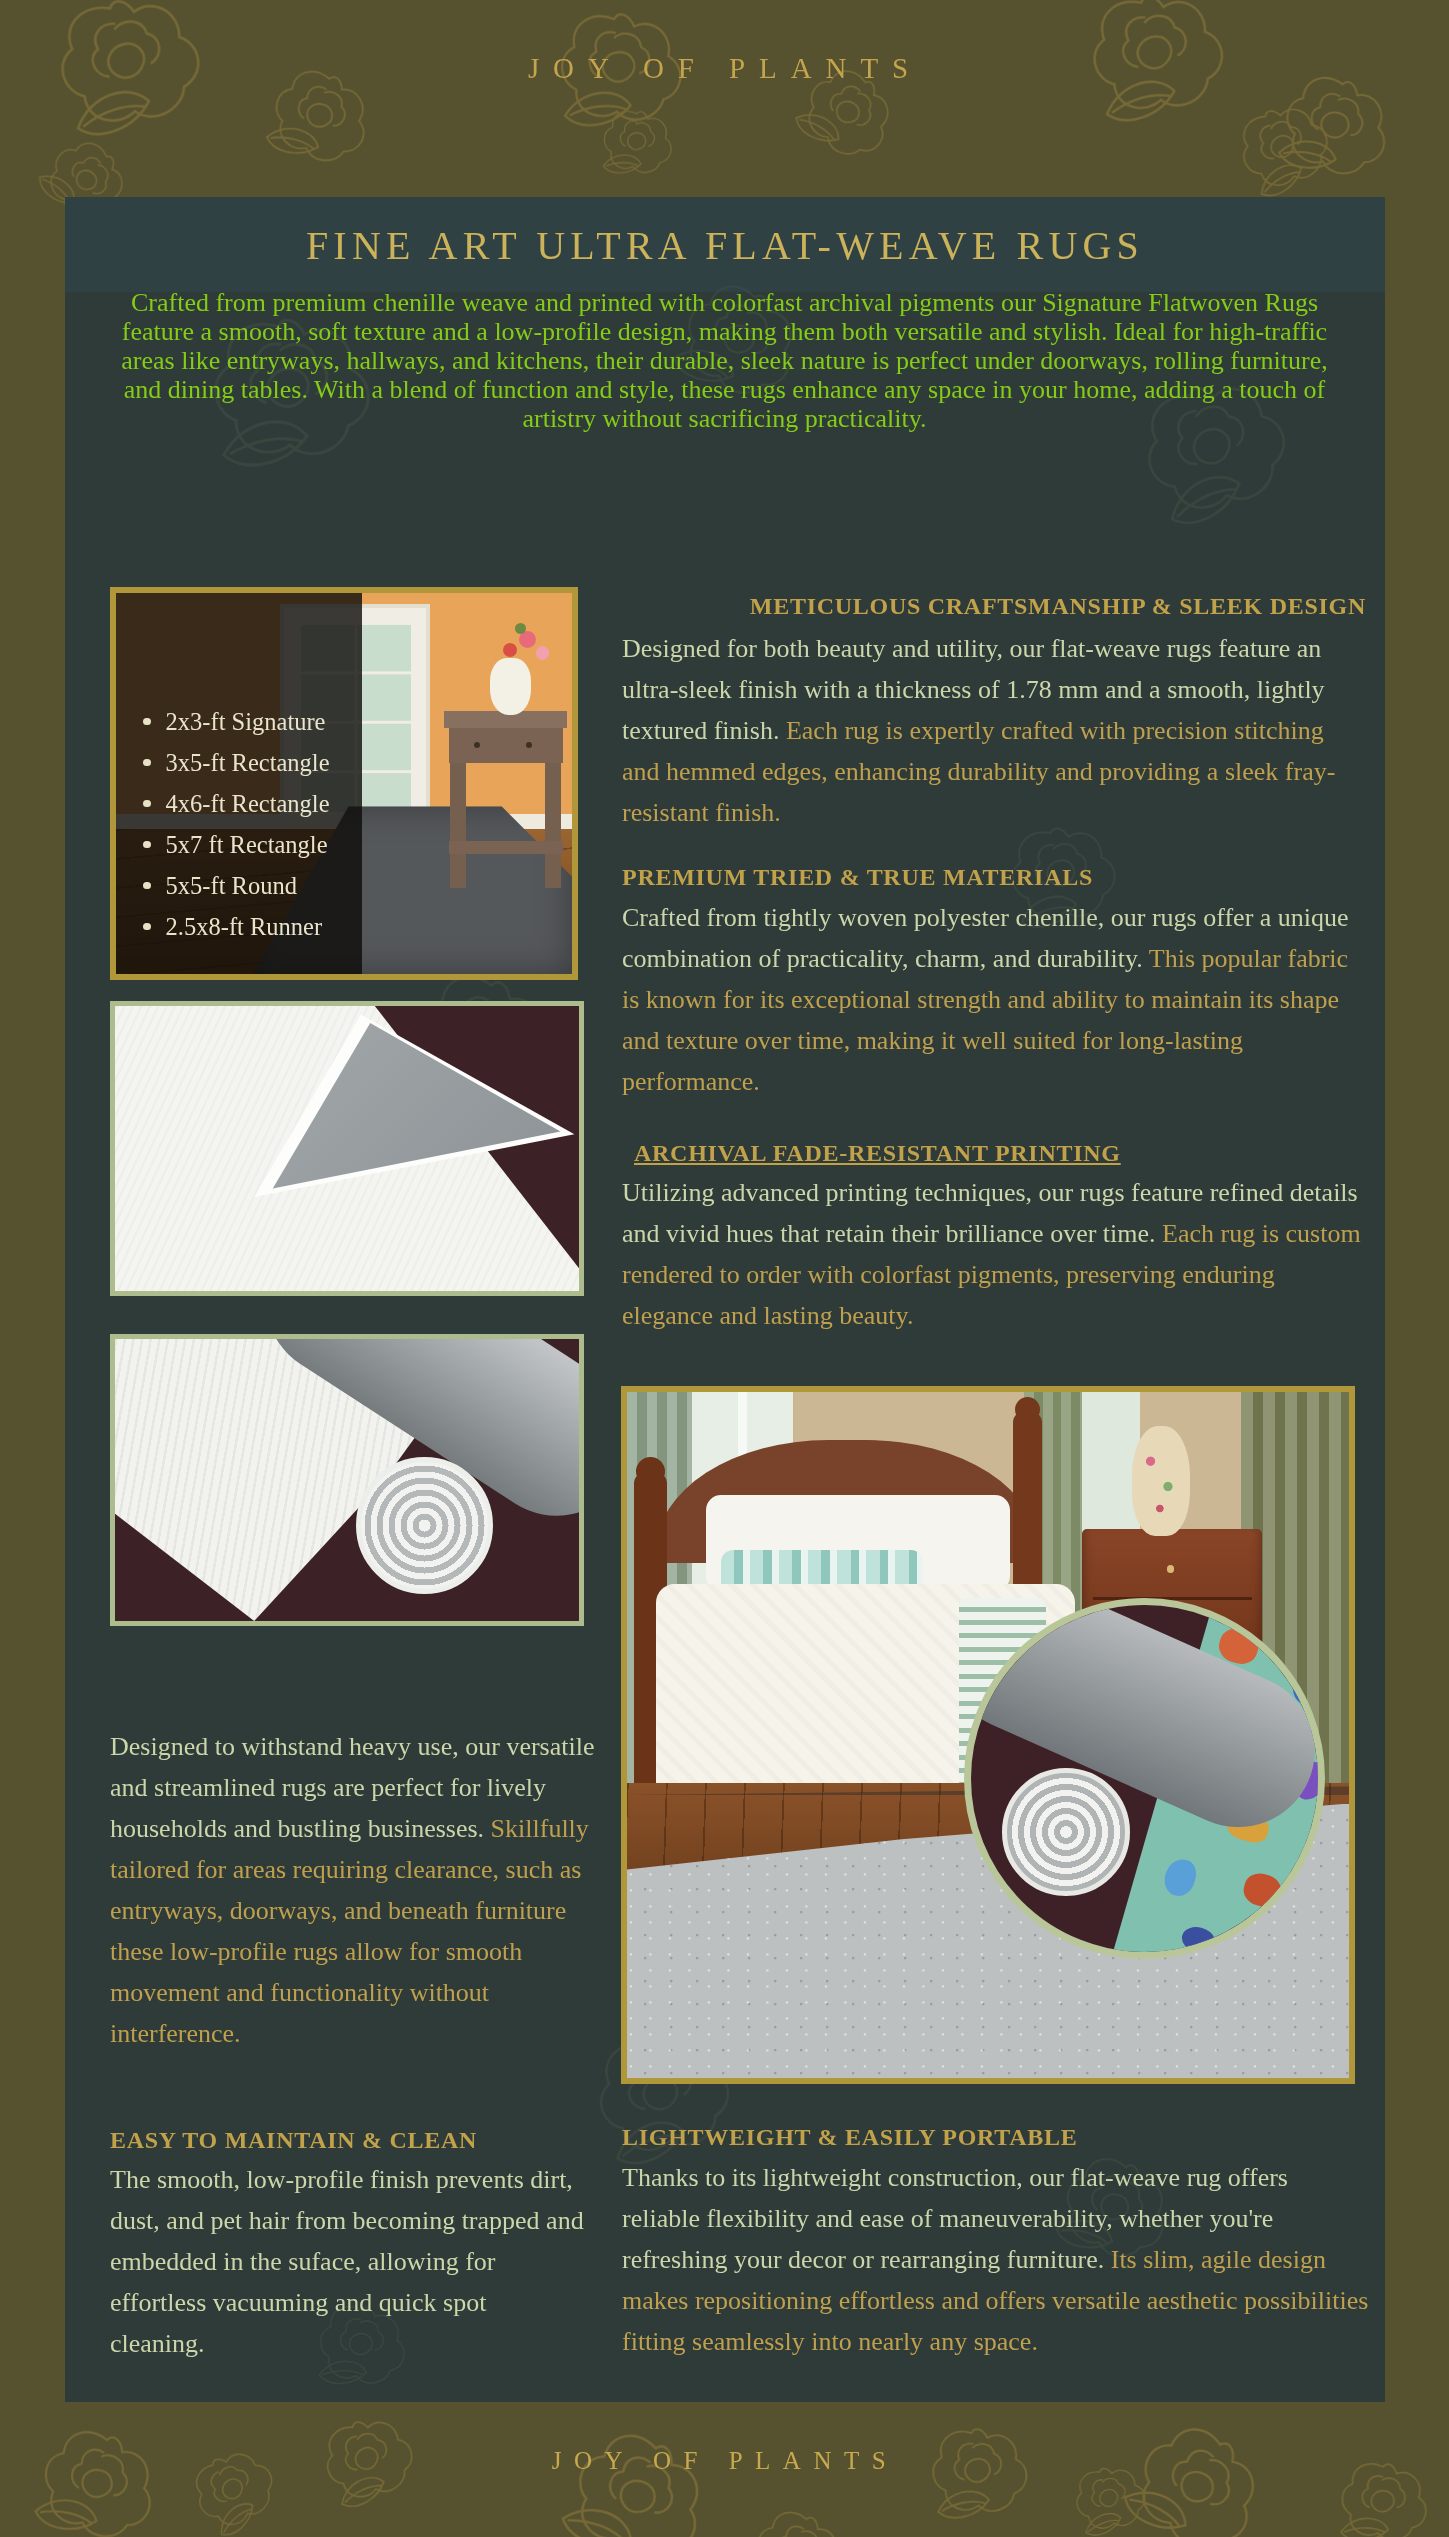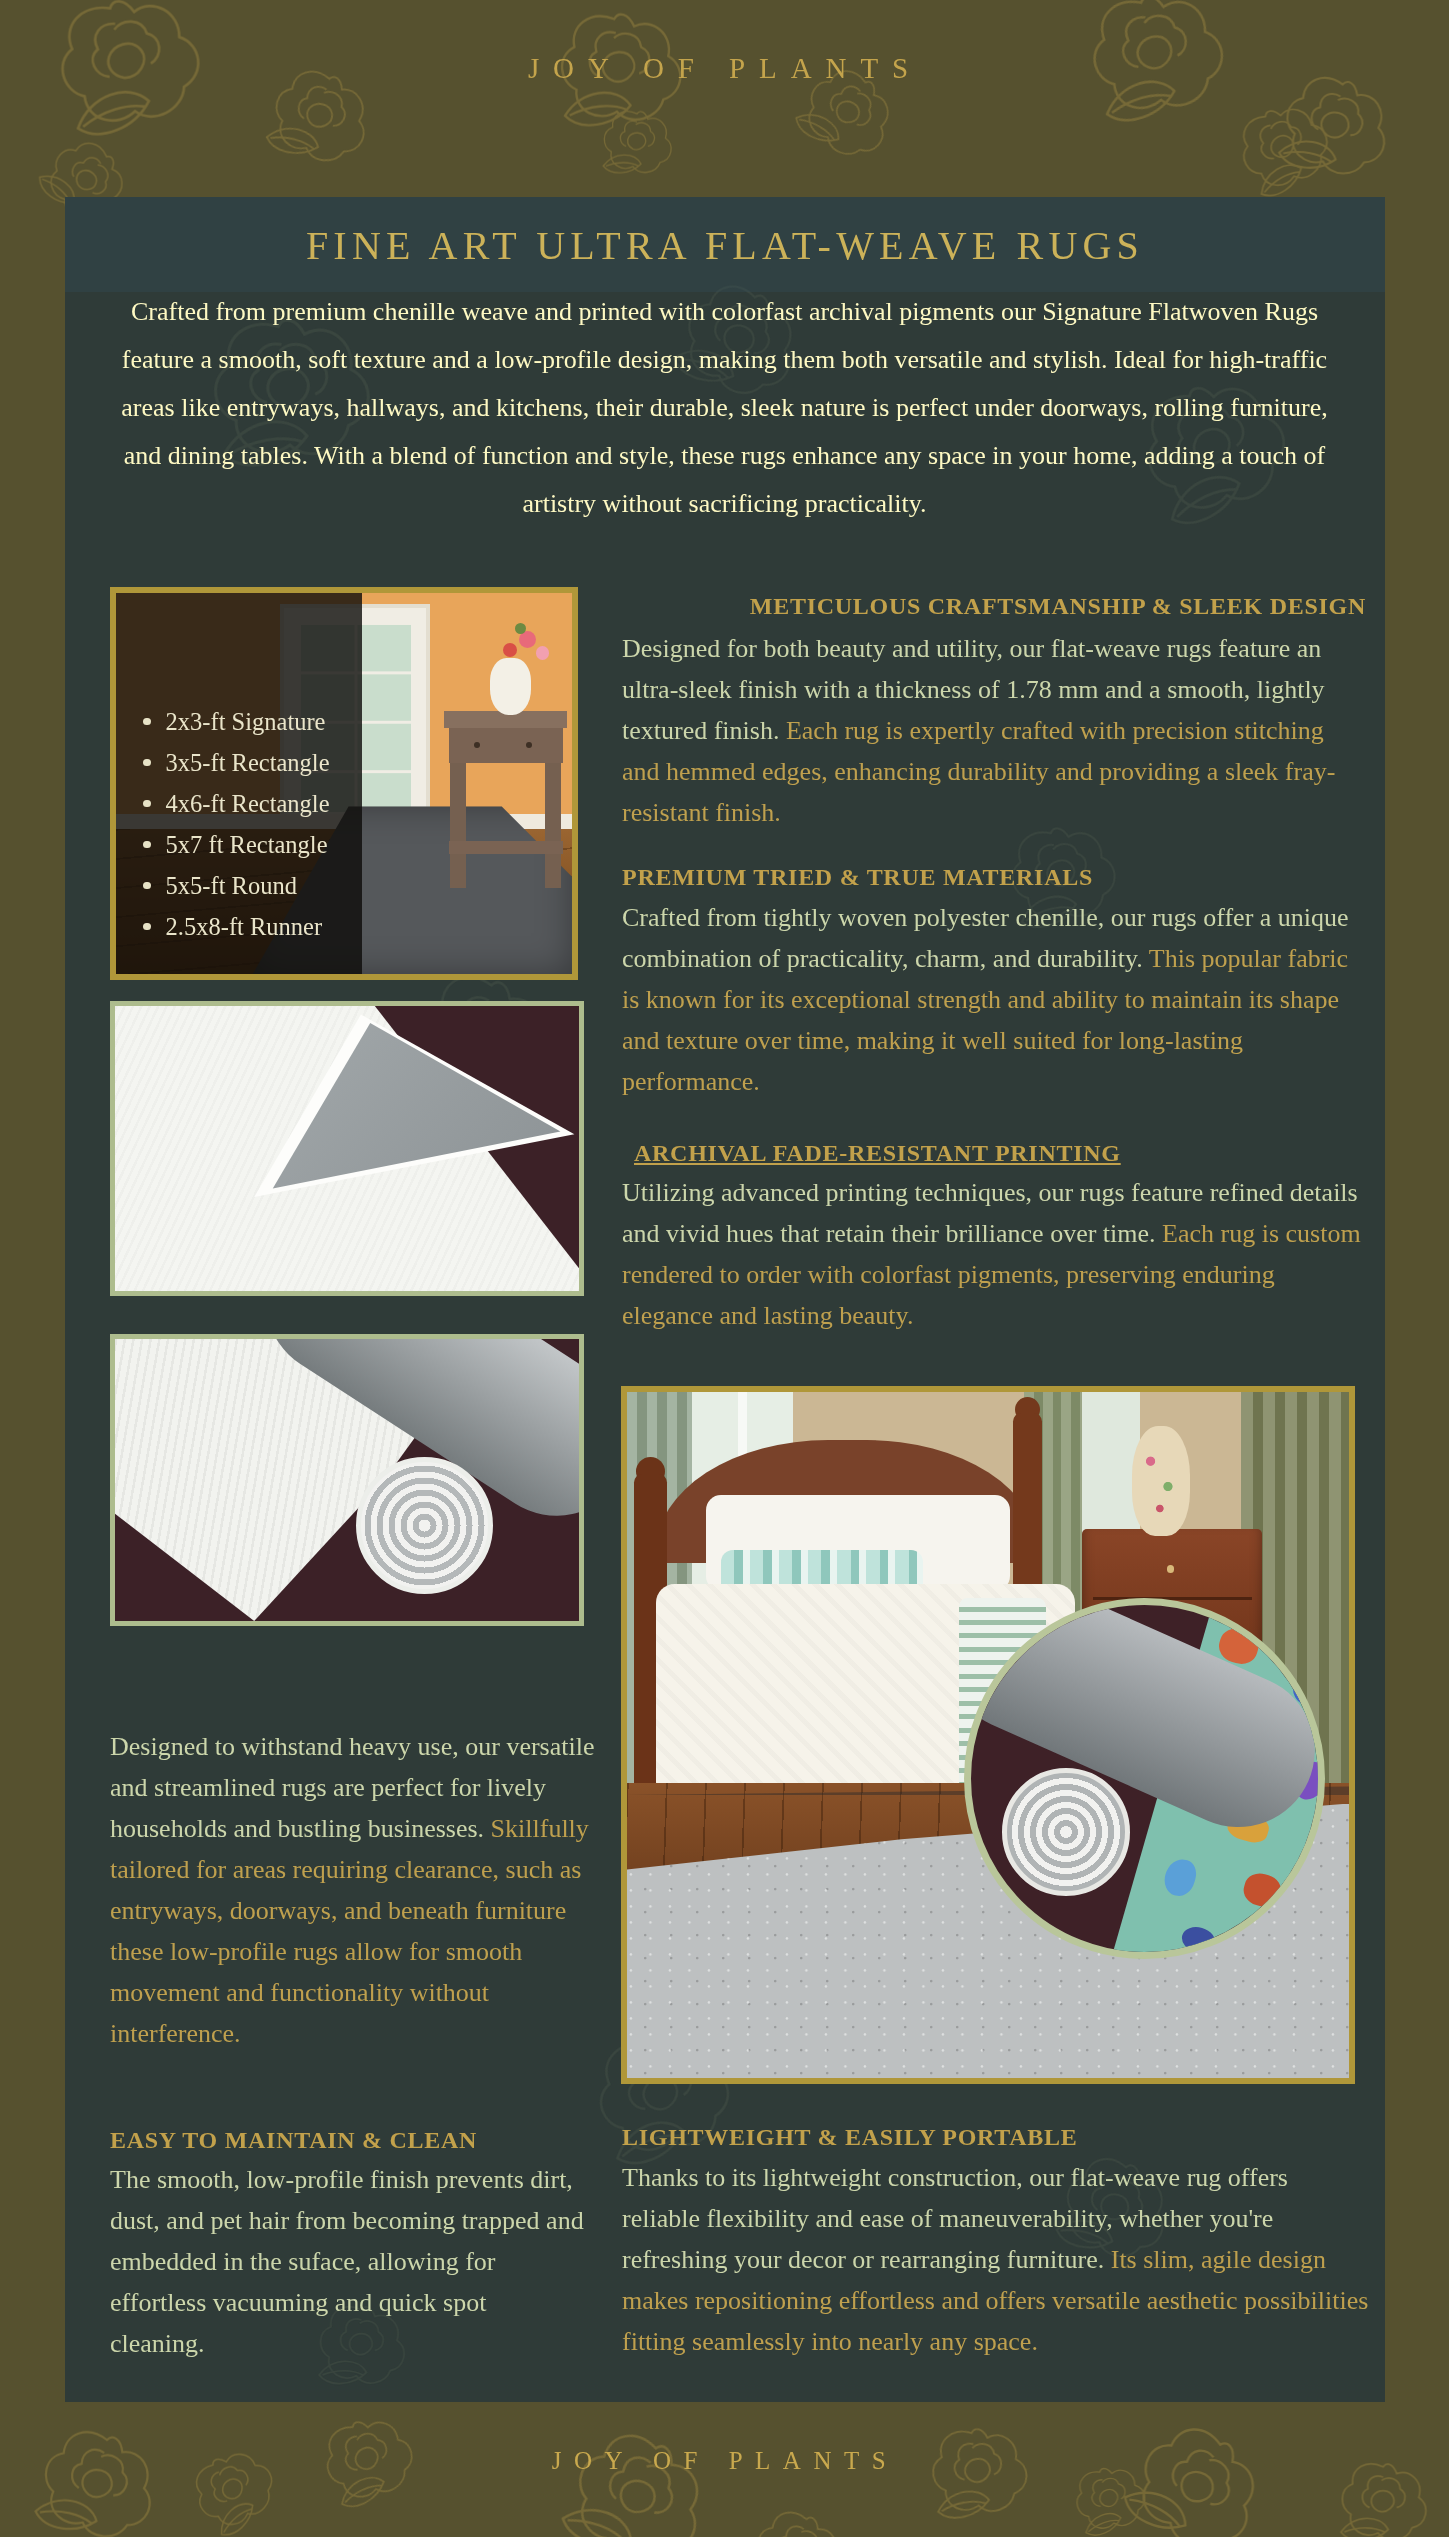--- a/index.html
+++ b/index.html
@@ -13,21 +13,21 @@
   .panel .panel-pattern{position:absolute;left:0;top:0;}
   .title-band{position:absolute;left:0;top:0;width:100%;height:95px;background:rgba(52,78,90,.35);}
 
   .brand-top{position:absolute;left:0;top:52px;width:100%;text-align:center;z-index:2;
     color:#c4a44c;font-size:29px;letter-spacing:.48em;font-weight:500;}
   .tagline{position:absolute;left:0;top:95px;width:100%;text-align:center;z-index:2;
     color:#c9dda9;font-size:47px;font-style:italic;font-weight:500;}
   .main-title{position:absolute;left:0;top:222px;width:100%;text-align:center;z-index:3;
     color:#ccb259;font-size:40px;letter-spacing:.13em;font-weight:500;}
   .intro{position:absolute;left:107px;top:288px;width:1235px;z-index:3;text-align:center;
-    color:#fef9c3;font-size:26px;line-height:48px;}
+    color:#84cc16;font-size:26px;line-height:29px;}
 
   .h-sec{position:absolute;z-index:3;color:#c2a14b;font-size:24px;font-weight:700;letter-spacing:.03em;line-height:42px;}
   .p-sec{position:absolute;z-index:3;font-size:26px;line-height:41px;}
   .tone-green{color:#ccd6ab;}
   .tone-gold{color:#bfa04e;}
 
   
   .frame-gold{position:absolute;z-index:3;border:6px solid #b09739;box-shadow:inset 0 0 0 2.5px rgba(30,22,8,.45);background:#1c1c18;}
   .frame-sage{position:absolute;z-index:3;border:5px solid #adbc8d;background:#3c2127;}
   .scene{position:absolute;inset:0;overflow:hidden;}

